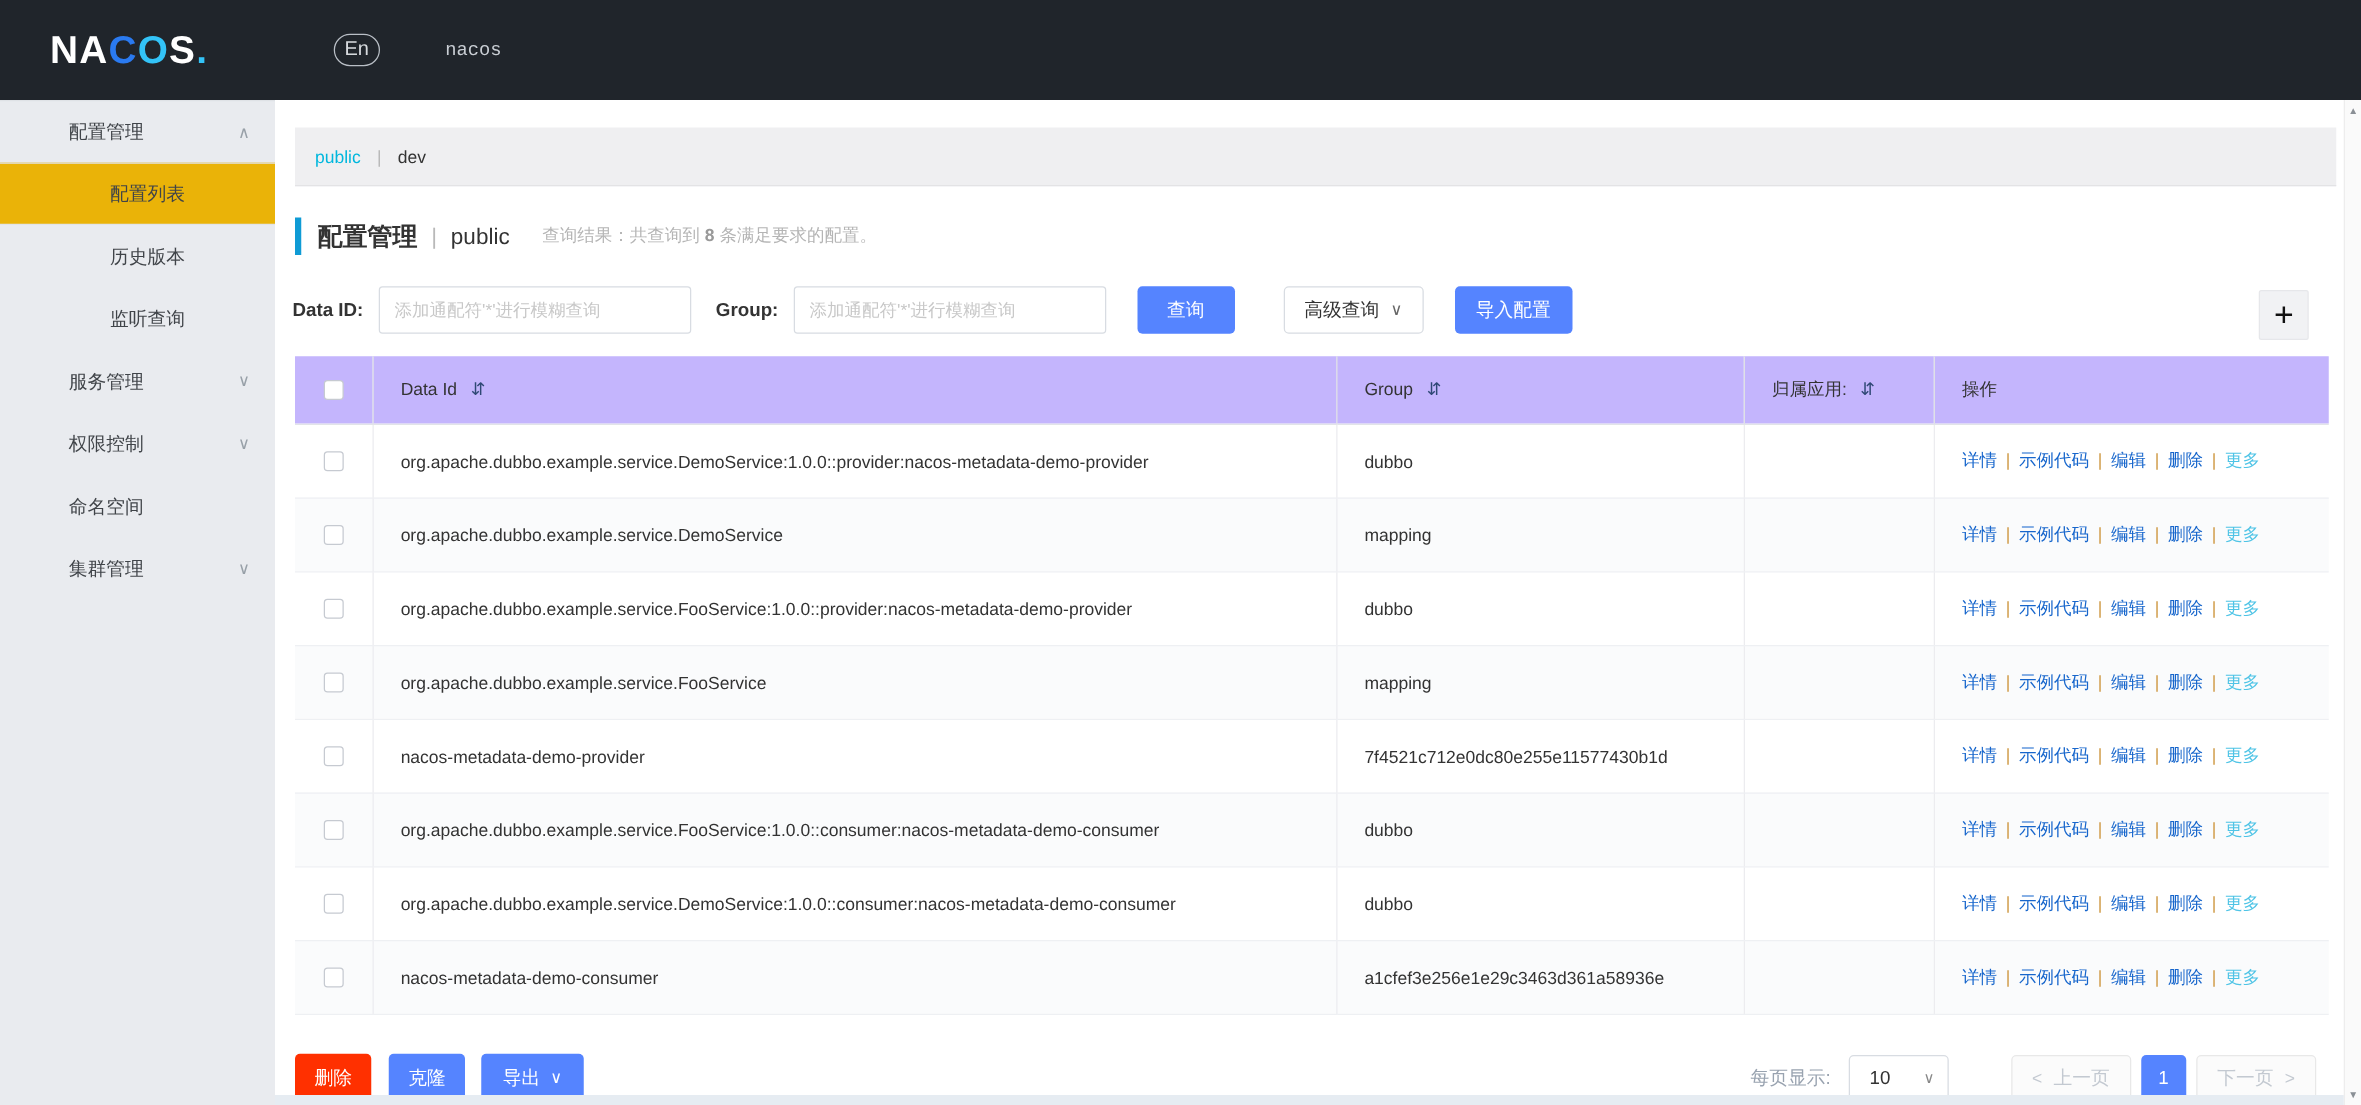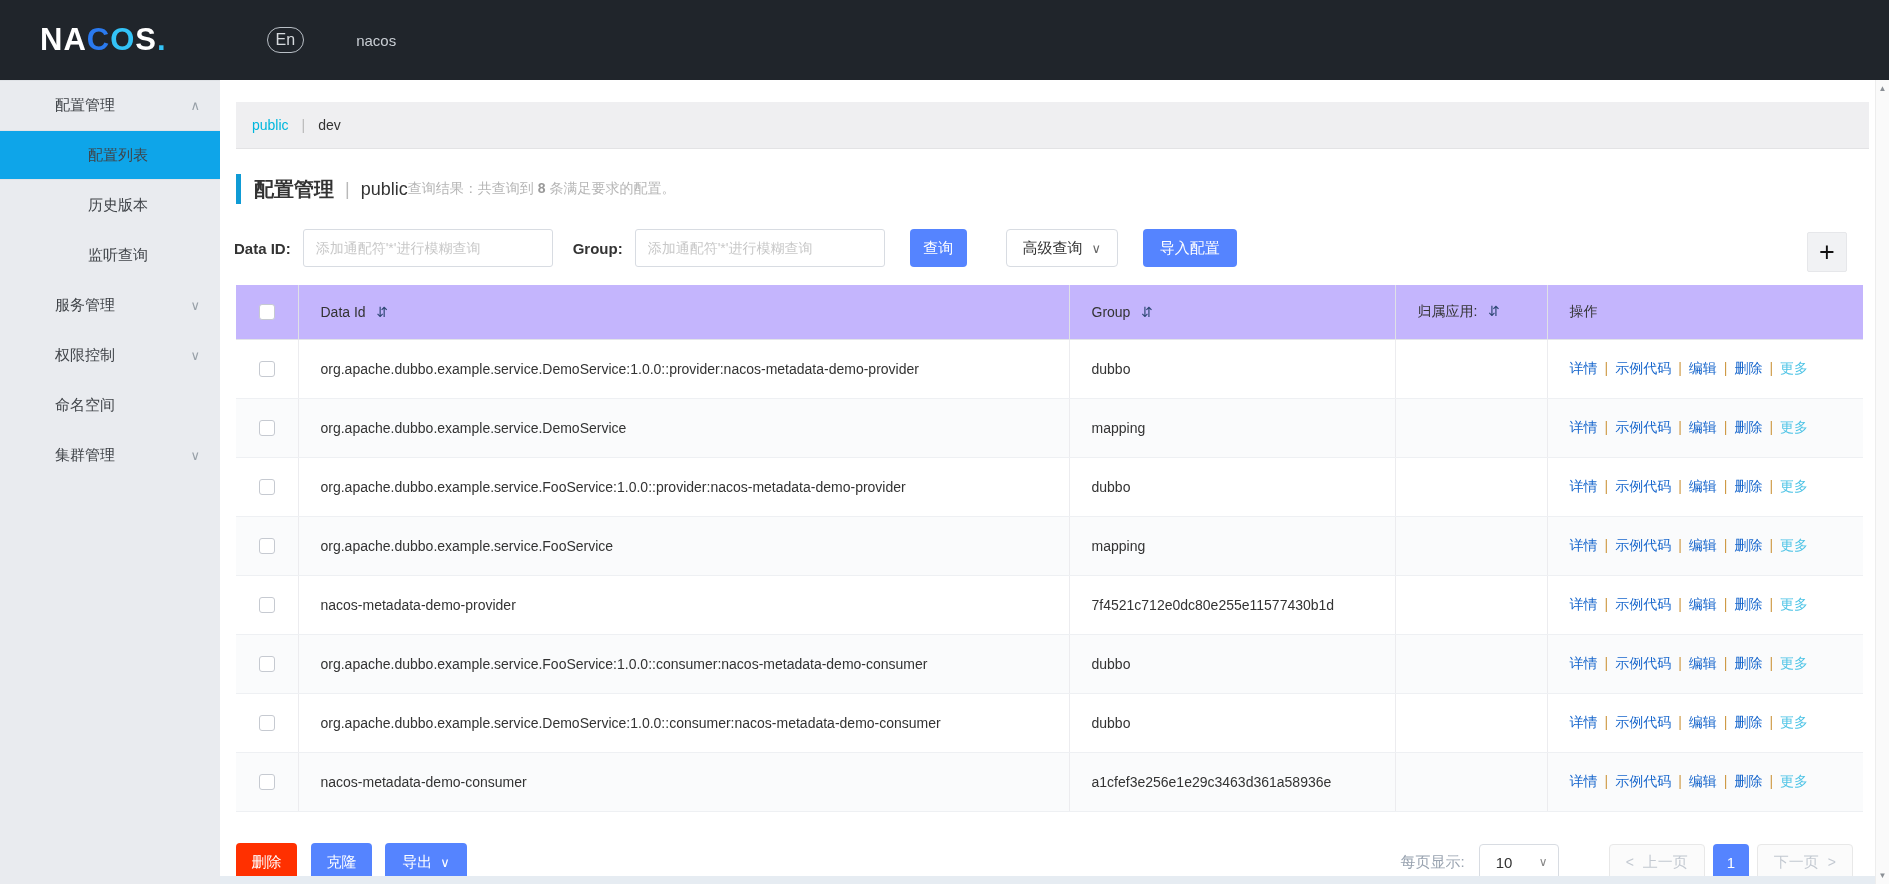--- a/index.html
+++ b/index.html
@@ -9,59 +9,59 @@
     font-family:"Liberation Sans","DejaVu Sans",sans-serif; color:#333;
   }
   
   .navbar { position:absolute; left:0; top:0; width:1889px; height:80px;
     background:#20252b; display:flex; align-items:center; padding:0 52px 0 40px; }
   .logo { font-size:31px; font-weight:bold; letter-spacing:1px; cursor:pointer; }
   .nav-links { margin-left:auto; display:flex; align-items:center; gap:52px; }
   .nav-link { color:#c9ced4; font-size:17px; text-decoration:none; cursor:pointer; }
   .lang-box { border:1px solid #b9bfc6; border-radius:13px; padding:3px 8px;
     font-size:16px; color:#d6dade; cursor:pointer;margin-left:48px; }
-  .username { color:#c9ced4; font-size:15px; cursor:pointer; }
+  .username { color:#c9ced4; font-size:15px; cursor:pointer;font-family:Liberation Mono, monospace; }
   
   .sidebar { position:absolute; left:0; top:80px; width:220px; height:804px; background:#e9ebef; }
   .sidebar-header { height:75px; background:#dcdfe4; border-bottom:1px solid #d2d6db;
     display:flex; align-items:center; padding-left:53px; font-size:19px; font-weight:bold; color:#2f3338; }
   .menu-item { height:50px; display:flex; align-items:center; padding:0 20px 0 55px;
     font-size:15px; color:#404449; cursor:pointer; }
   .menu-item.first { border-top:1px solid #dfe2e6; }
   .menu-item.sub { padding-left:88px; }
-  .menu-item.selected { background:#0ea5e9; border-top:1px solid #e1e4e8; border-bottom:1px solid #e1e4e8; }
+  .menu-item.selected { background:#eab308; border-top:1px solid #e1e4e8; border-bottom:1px solid #e1e4e8; }
   .menu-item .chev { margin-left:auto; color:#98a0a8; font-size:13px; }
   
   .main { position:absolute; left:220px; top:80px; width:1655px; height:804px; background:#fff; }
   .breadcrumb { position:absolute; left:16px; right:6px; top:22px; height:47px;
     background:#efeff1; border-bottom:1px solid #e3e3e5; display:flex; align-items:center;
     padding-left:16px; font-size:14px; }
   .bc-ns { color:#00b7dd; cursor:pointer; }
   .bc-sep { color:#b8b8b8; margin:0 13px; }
   .bc-sub { color:#333; cursor:pointer; }
   .title-row { position:absolute; left:16px; top:92px; height:34px; display:flex; align-items:center; }
   .accent { width:5px; height:30px; background:#0f9bd5; margin-right:13px; }
   .page-title { font-size:20px; font-weight:bold; color:#333; }
   .title-div { color:#b9b9b9; margin:0 11px; font-size:18px; }
   .title-ns { font-size:18px; color:#333; }
-  .result-text { color:#b5b5b5; font-size:14px; }
+  .result-text { margin-left:26px; color:#b5b5b5; font-size:14px; }
   .result-count { font-weight:bold; color:#999; margin:0 4px; }
   
   .search-row { position:absolute; left:14px; top:148px; height:40px; display:flex; align-items:center; }
   .field-label { font-weight:bold; font-size:15px; color:#333; }
   .group-lbl { margin-left:20px; }
   .text-input { width:250px; height:38px; border:1px solid #d8dce2; border-radius:3px;
     margin-left:12px; padding:0 12px; font-size:14px; color:#333; outline:none;
     font-family:"Liberation Sans","DejaVu Sans",sans-serif; }
   .text-input::placeholder { color:#c8c8c8; }
   .btn { height:38px; border:none; border-radius:4px; font-size:15px; cursor:pointer;
     display:inline-flex; align-items:center; justify-content:center;
     font-family:"Liberation Sans","DejaVu Sans",sans-serif; }
   .btn-primary { background:#5584ff; color:#fff; }
-  .btn-query { width:57px; margin-left:25px; }
+  .btn-query { width:78px; margin-left:25px; }
   .btn-advanced { width:112px; margin-left:39px; background:#fff; border:1px solid #d8dce2; color:#333; }
   .btn-advanced::after { content:"∨"; margin-left:9px; font-size:13px; color:#666; }
   .btn-import { width:94px; margin-left:25px; }
   .add-btn { position:absolute; right:28px; top:152px; width:40px; height:40px;
     background:#f1f2f4; border:1px solid #e6e7ea; border-radius:2px;
     font-size:27px; line-height:1; color:#111; cursor:pointer; }
   
   .table-wrap { position:absolute; left:16px; top:205px; }
   table { border-collapse:collapse; table-layout:fixed; width:1627px; font-size:14px; }
   thead th { background:#c4b5fd; height:54px; text-align:left; font-weight:normal;

